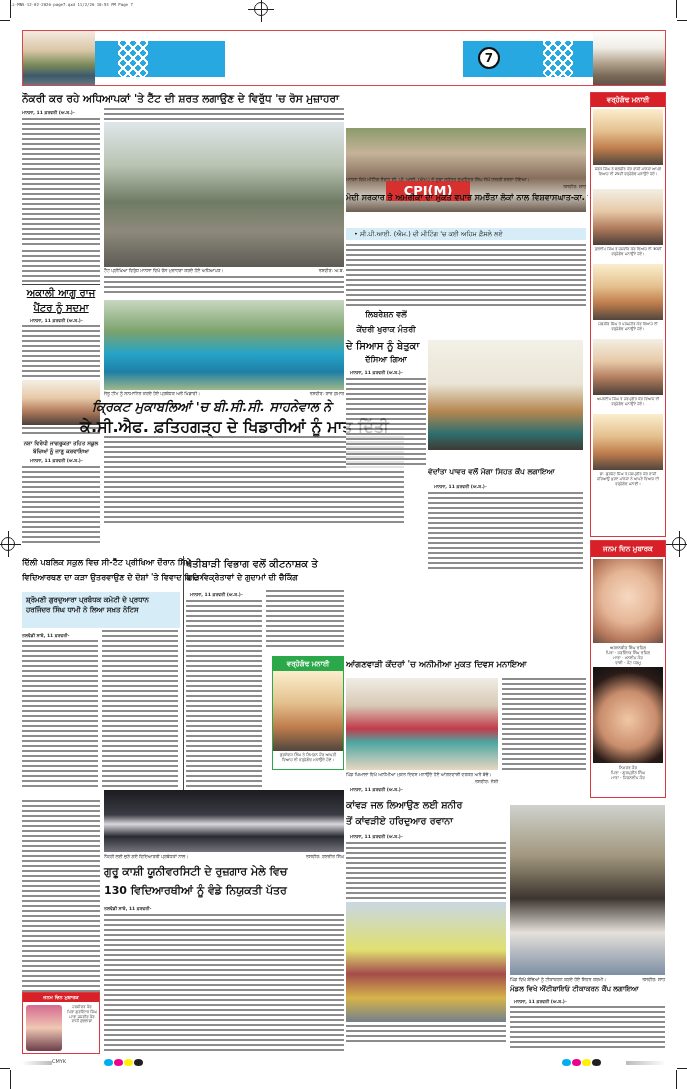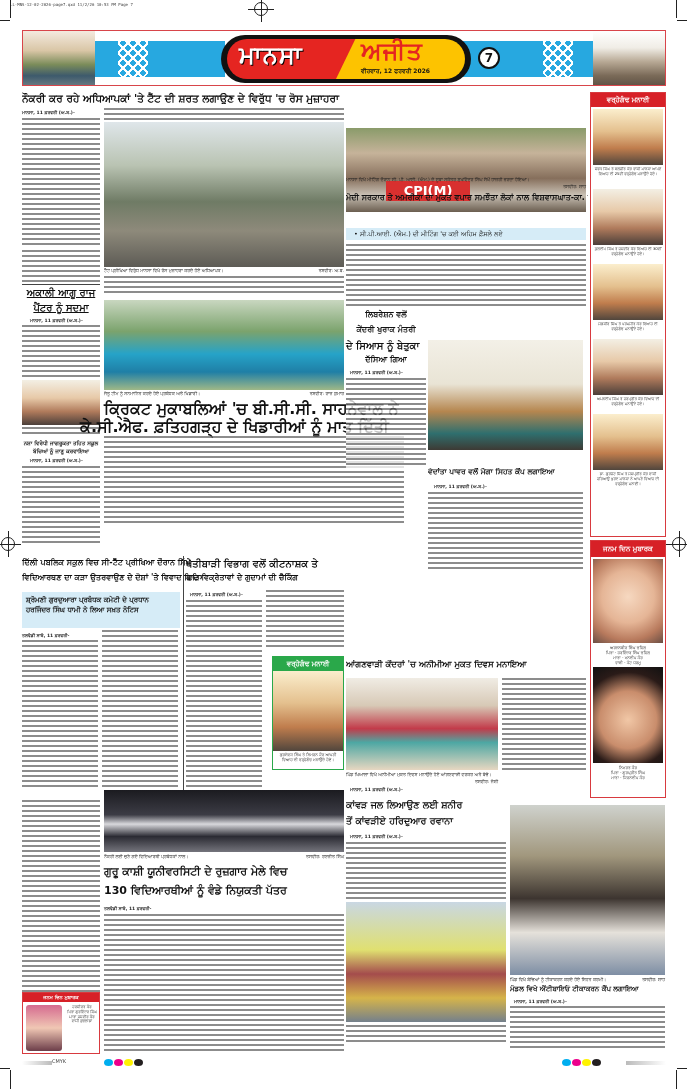--- a/index.html
+++ b/index.html
@@ -75,27 +75,20 @@
 <div class="abs crop-h" style="left:0;top:1068px;width:10px;"></div>
 <div class="abs crop-v" style="left:676px;top:1070px;height:19px;"></div>
 <div class="abs crop-h" style="left:677px;top:1068px;width:10px;"></div>
 
 <div class="abs masthead">
   <div class="mh-photo-left"></div>
   <div class="mh-band l"></div>
   <div class="mh-diamond" style="left:95px;"></div>
   <div class="mh-band r"></div>
   <div class="mh-diamond" style="left:520px;"></div>
-  <div class="mh-pill">
-    <div class="red"></div>
-    <div class="yel"></div>
-    <div class="mh-name1">ਮਾਨਸਾ</div>
-    <div class="mh-name2">ਅਜੀਤ</div>
-    <div class="mh-date">ਵੀਰਵਾਰ, 12 ਫਰਵਰੀ 2026</div>
-  </div>
   <div class="mh-page">7</div>
   <div class="mh-photo-right"></div>
 </div>
 
 <div class="abs hl" style="left:22px;top:92px;width:322px;font-size:10.5px;white-space:nowrap;overflow:hidden;">ਨੌਕਰੀ ਕਰ ਰਹੇ ਅਧਿਆਪਕਾਂ 'ਤੇ ਟੈੱਟ ਦੀ ਸ਼ਰਤ ਲਗਾਉਣ ਦੇ ਵਿਰੁੱਧ 'ਚ ਰੋਸ ਮੁਜ਼ਾਹਰਾ</div>
 <div class="abs caption" style="left:22px;top:110px;width:80px;font-weight:bold;">ਮਾਨਸਾ, 11 ਫ਼ਰਵਰੀ (ਅ.ਬ.)-</div>
 <div class="abs txt" style="left:22px;top:118px;width:78px;height:130px;"></div>
 <div class="abs txt" style="left:104px;top:108px;width:240px;height:12px;"></div>
 <div class="abs photo ph-protest" style="left:104px;top:122px;width:240px;height:145px;"></div>
 <div class="abs caption" style="left:104px;top:268px;width:200px;white-space:nowrap;overflow:hidden;">ਟੈੱਟ ਪ੍ਰੀਖਿਆ ਵਿਰੁੱਧ ਮਾਨਸਾ ਵਿਖੇ ਰੋਸ ਮੁਜ਼ਾਹਰਾ ਕਰਦੇ ਹੋਏ ਅਧਿਆਪਕ।</div>
@@ -112,21 +105,21 @@
 <div class="abs txt" style="left:22px;top:427px;width:78px;height:10px;"></div>
 
 <div class="abs hl" style="left:22px;top:440px;width:78px;font-size:5.5px;text-align:center;">ਨਸ਼ਾ ਵਿਰੋਧੀ ਜਾਗਰੂਕਤਾ ਤਹਿਤ ਸਕੂਲ</div>
 <div class="abs hl" style="left:22px;top:448px;width:78px;font-size:5.5px;text-align:center;">ਬੱਚਿਆਂ ਨੂੰ ਜਾਣੂ ਕਰਵਾਇਆ</div>
 <div class="abs caption" style="left:30px;top:458px;width:70px;font-weight:bold;">ਮਾਨਸਾ, 11 ਫ਼ਰਵਰੀ (ਅ.ਬ.)-</div>
 <div class="abs txt" style="left:22px;top:466px;width:78px;height:78px;"></div>
 
 <div class="abs photo ph-cricket" style="left:104px;top:300px;width:240px;height:90px;"></div>
 <div class="abs caption" style="left:104px;top:391px;width:190px;white-space:nowrap;overflow:hidden;">ਜੇਤੂ ਟੀਮ ਨੂੰ ਸਨਮਾਨਿਤ ਕਰਦੇ ਹੋਏ ਪ੍ਰਬੰਧਕ ਅਤੇ ਖਿਡਾਰੀ।</div>
 <div class="abs caption" style="left:294px;top:391px;width:50px;text-align:right;">ਤਸਵੀਰ: ਰਾਜ ਕੁਮਾਰ</div>
-<div class="abs hl" style="left:104px;top:400px;width:300px;font-size:16px;white-space:nowrap;">ਕ੍ਰਿਕਟ ਮੁਕਾਬਲਿਆਂ 'ਚ ਬੀ.ਸੀ.ਸੀ. ਸਾਹਨੇਵਾਲ ਨੇ</div>
+<div class="abs hl" style="left:92px;top:400px;width:300px;font-size:13px;white-space:nowrap;font-style:italic;">ਕ੍ਰਿਕਟ ਮੁਕਾਬਲਿਆਂ 'ਚ ਬੀ.ਸੀ.ਸੀ. ਸਾਹਨੇਵਾਲ ਨੇ</div>
 <div class="abs hl" style="left:80px;top:418px;width:330px;font-size:16px;white-space:nowrap;">ਕੇ.ਸੀ.ਐਫ. ਫ਼ਤਿਹਗੜ੍ਹ ਦੇ ਖਿਡਾਰੀਆਂ ਨੂੰ ਮਾਤ ਦਿੱਤੀ</div>
 <div class="abs txt" style="left:104px;top:436px;width:300px;height:90px;"></div>
 
 <div class="abs photo ph-cpim" style="left:346px;top:92px;width:240px;height:84px;margin-top:36px;">
   <div style="position:absolute;left:40px;top:53px;width:84px;height:20px;background:#d8302f;color:#fff;font-weight:bold;font-size:13px;text-align:center;line-height:20px;">CPI(M)</div>
 </div>
 <div class="abs caption" style="left:346px;top:177px;width:240px;white-space:nowrap;overflow:hidden;">ਮਾਨਸਾ ਵਿਖੇ ਮੀਟਿੰਗ ਦੌਰਾਨ ਸੀ. ਪੀ. ਆਈ. (ਐਮ.) ਦੇ ਸੂਬਾ ਸਕੱਤਰ ਸੁਖਵਿੰਦਰ ਸਿੰਘ ਸੇਖੋਂ ਹਾਜ਼ਰੀ ਭਰਦਾ ਹੋਇਆ।</div>
 <div class="abs caption" style="left:540px;top:184px;width:46px;text-align:right;">ਤਸਵੀਰ: ਸ਼ਾਹ</div>
 <div class="abs hl" style="left:346px;top:193px;width:242px;font-size:8px;white-space:nowrap;overflow:hidden;">ਮੋਦੀ ਸਰਕਾਰ ਤੇ ਅਮਰੀਕਾ ਦਾ ਮੁਕਤ ਵਪਾਰ ਸਮਝੌਤਾ ਲੋਕਾਂ ਨਾਲ ਵਿਸ਼ਵਾਸਘਾਤ-ਕਾ. ਸੇਖੋਂ</div>
 <div class="abs blue-strip hl" style="left:346px;top:228px;width:240px;height:12px;font-size:6.5px;padding-left:8px;line-height:12px;font-weight:normal;">• ਸੀ.ਪੀ.ਆਈ. (ਐਮ.) ਦੀ ਮੀਟਿੰਗ 'ਚ ਕਈ ਅਹਿਮ ਫ਼ੈਸਲੇ ਲਏ</div>

